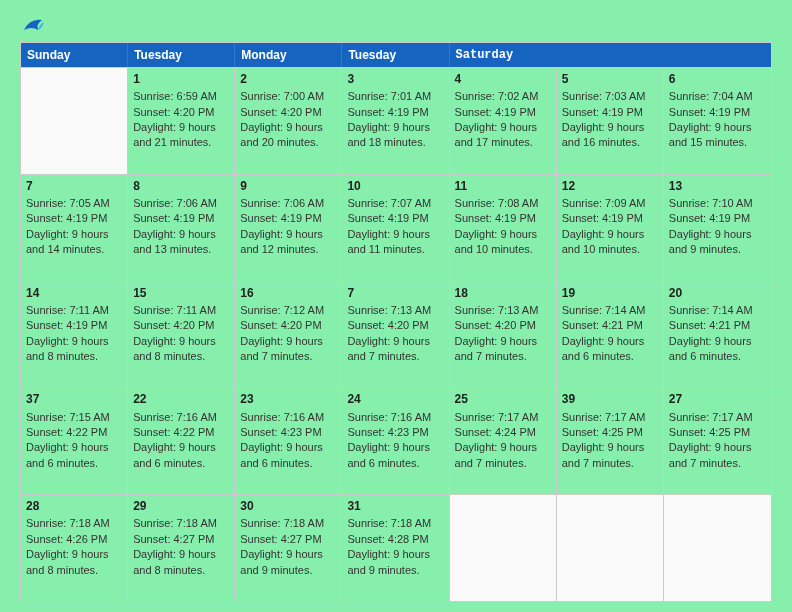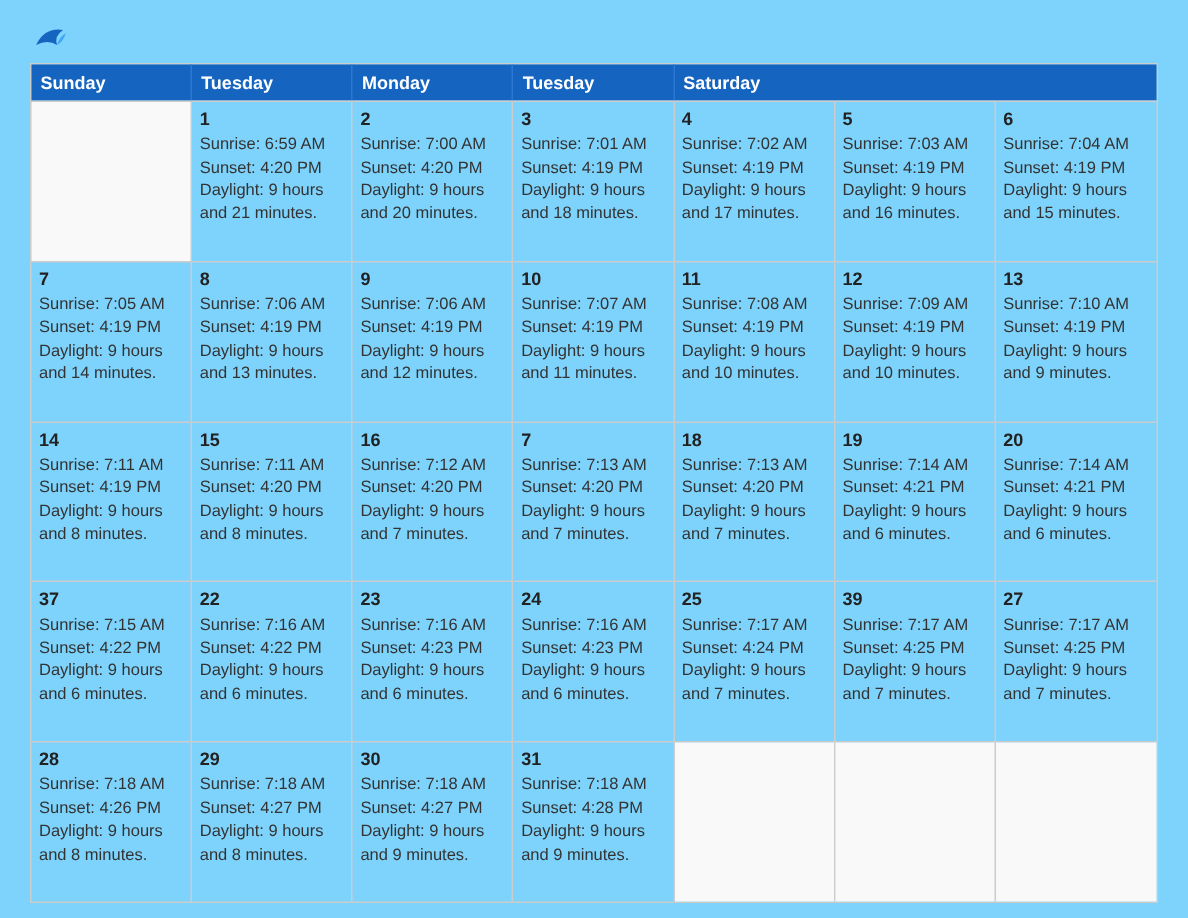--- a/index.html
+++ b/index.html
@@ -6,21 +6,21 @@
     body {
       font-family: Arial, sans-serif;
       background: #fff;
       width: 792px;
       height: 612px;
       overflow: hidden;
     }
     .page {
       width: 792px;
       height: 612px;
-      background: #7dd3fc;
+      background: #86efac;
       padding: 16px 20px 10px 20px;
       display: flex;
       flex-direction: column;
     }
     .header {
       display: flex;
       justify-content: space-between;
       align-items: flex-start;
       margin-bottom: 8px;
     }
@@ -78,21 +78,21 @@
       background: #1565c0;
     }
     .cal-header-cell {
       color: #fff;
       font-size: 12px;
       font-weight: bold;
       padding: 5px 6px;
       text-align: left;
       border-right: 1px solid #2a78d4;
     }
-    .cal-header-cell:last-child { border-right: none; }
+    .cal-header-cell:last-child { border-right: none; font-family: Liberation Mono, monospace; }
     .cal-body {
       flex: 1;
       display: flex;
       flex-direction: column;
     }
     .cal-week {
       display: grid;
       grid-template-columns: repeat(7, 1fr);
       flex: 1;
       border-top: 1px solid #ccc;

